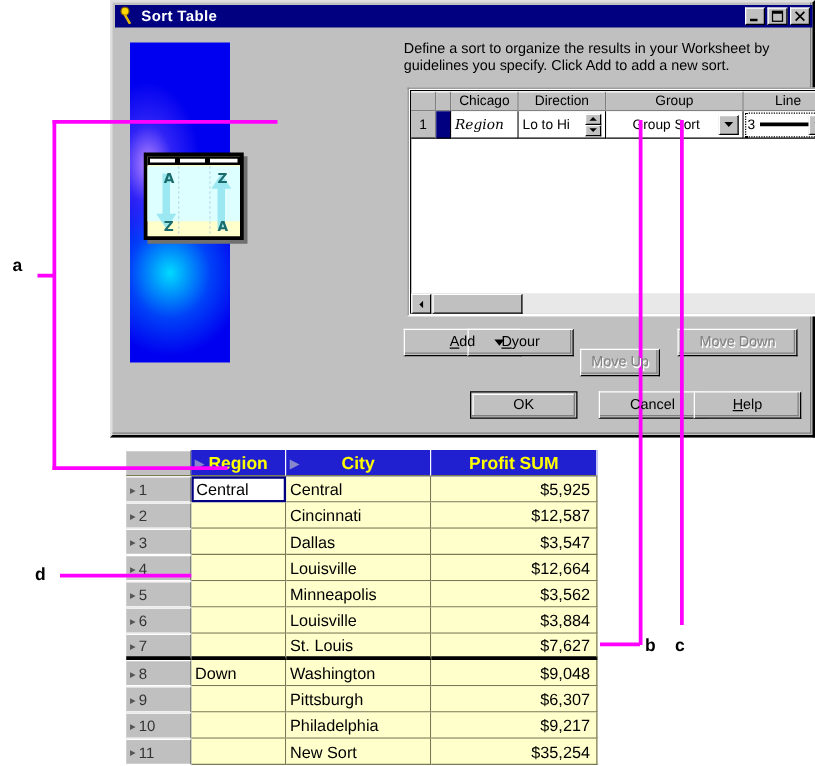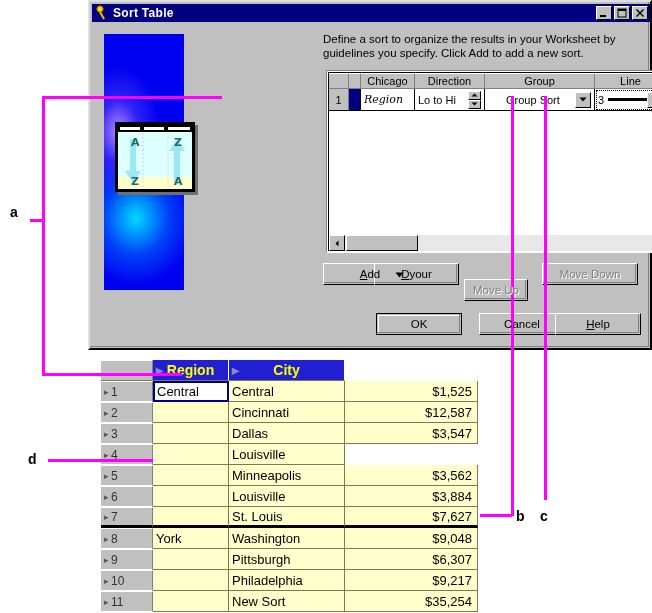--- a/index.html
+++ b/index.html
@@ -551,31 +551,34 @@
   <div class="sheet-row header-row">
     <div class="sc corner"></div>
     <div class="sc colhdr col-region">
       <span class="hmark">▸</span>
       <span>Region</span>
     </div>
     <div class="sc colhdr col-city">
       <span class="hmark">▸</span>
       <span>City</span>
     </div>
+    <div class="sc colhdr col-profit">
+      <span>Profit SUM</span>
+    </div>
   </div>
 
   <div id="sheet-rows">
       <div class="sheet-row">
         <div class="sc rowhdr">
           <span class="rmark" style="color: rgb(85, 85, 85); font-size: 9px;">▸</span>
           <span>1</span>
         </div>
         <div class="sc data col-region selected">Central</div>
         <div class="sc data col-city">Central</div>
-        <div class="sc data num col-profit">$1,525</div>
+        <div class="sc data num col-profit">$5,925</div>
       </div>
       <div class="sheet-row">
         <div class="sc rowhdr">
           <span class="rmark" style="color: rgb(85, 85, 85); font-size: 9px;">▸</span>
           <span>2</span>
         </div>
         <div class="sc data col-region"></div>
         <div class="sc data col-city">Cincinnati</div>
         <div class="sc data num col-profit">$12,587</div>
       </div>
@@ -588,20 +591,21 @@
         <div class="sc data col-city">Dallas</div>
         <div class="sc data num col-profit">$3,547</div>
       </div>
       <div class="sheet-row">
         <div class="sc rowhdr">
           <span class="rmark" style="color: rgb(85, 85, 85); font-size: 9px;">▸</span>
           <span>4</span>
         </div>
         <div class="sc data col-region"></div>
         <div class="sc data col-city">Louisville</div>
+        <div class="sc data num col-profit">$12,664</div>
       </div>
       <div class="sheet-row">
         <div class="sc rowhdr">
           <span class="rmark" style="color: rgb(85, 85, 85); font-size: 9px;">▸</span>
           <span>5</span>
         </div>
         <div class="sc data col-region"></div>
         <div class="sc data col-city">Minneapolis</div>
         <div class="sc data num col-profit">$3,562</div>
       </div>
@@ -621,21 +625,21 @@
         </div>
         <div class="sc data col-region group-break"></div>
         <div class="sc data col-city group-break">St. Louis</div>
         <div class="sc data num col-profit group-break">$7,627</div>
       </div>
       <div class="sheet-row">
         <div class="sc rowhdr">
           <span class="rmark" style="color: rgb(85, 85, 85); font-size: 9px;">▸</span>
           <span>8</span>
         </div>
-        <div class="sc data col-region">York</div>
+        <div class="sc data col-region">Down</div>
         <div class="sc data col-city">Washington</div>
         <div class="sc data num col-profit">$9,048</div>
       </div>
       <div class="sheet-row">
         <div class="sc rowhdr">
           <span class="rmark" style="color: rgb(85, 85, 85); font-size: 9px;">▸</span>
           <span>9</span>
         </div>
         <div class="sc data col-region"></div>
         <div class="sc data col-city">Pittsburgh</div>

